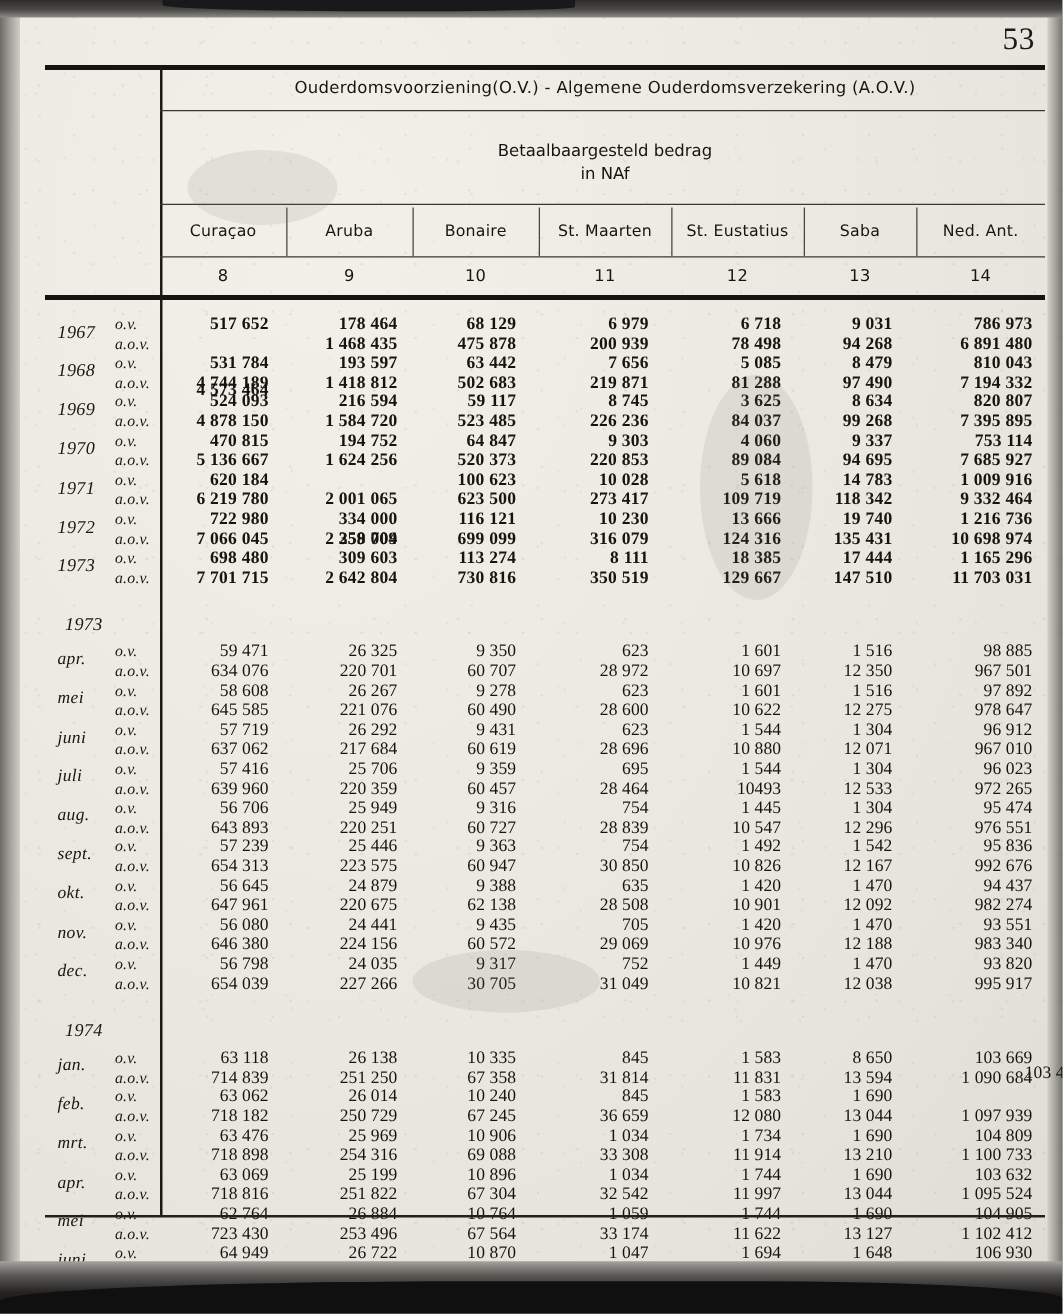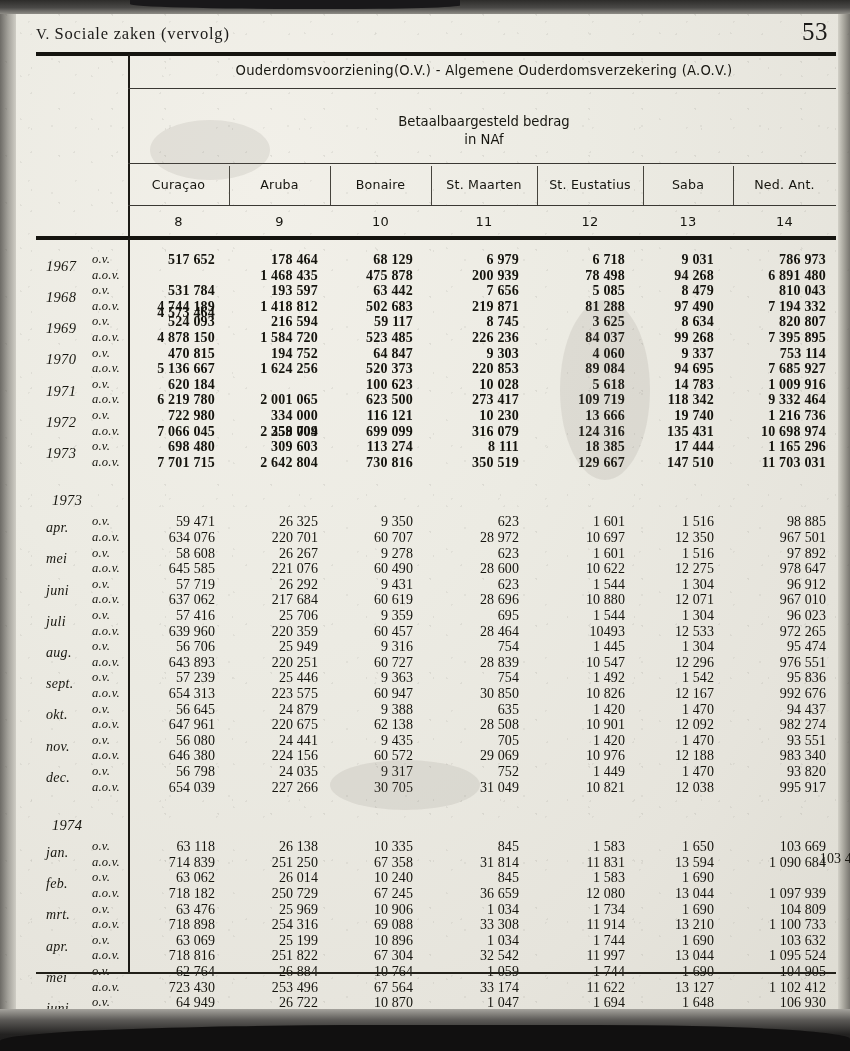--- a/index.html
+++ b/index.html
@@ -190,24 +190,20 @@
 <body>
 
 <div id="page">
 
   <div id="sheet"></div>
   <div id="left-edge"></div>
   <div id="right-edge"></div>
 
   <div class="content" id="content">
 
-    <div id="page-head">
-      <span class="rom">V.</span>
-      <span>Sociale zaken (vervolg)</span>
-    </div>
     <div id="page-number">53</div>
 
     <div id="table-root">
         <div class="rule rule-heavy" style="left: 36px; top: 52px; width: 800px;"></div>
         <div class="vrule" style="left: 128px; top: 54px; height: 182px;"></div>
         <div class="rule rule-thin" style="left: 128px; top: 88px; width: 708px;"></div>
         <div class="rule rule-thin" style="left: 128px; top: 163px; width: 708px;"></div>
         <div class="rule rule-thin" style="left: 128px; top: 205px; width: 708px;"></div>
         <div class="rule rule-heavy" style="left: 36px; top: 236px; width: 800px;"></div>
         <div class="" id="band-title-el" style="position: absolute; left: 134px; top: 63px; width: 700px; text-align: center; font-family: &quot;DejaVu Sans&quot;, sans-serif; font-size: 13.2px; color: rgb(22, 21, 15); white-space: nowrap; letter-spacing: 0.25px;">Ouderdomsvoorziening(O.V.) - Algemene Ouderdomsverzekering (A.O.V.)</div>
@@ -508,21 +504,21 @@
         <div class="cell" style="left: 616px; top: 779.6px; width: 210px;">995 917</div>
         <div class="stub-year" style="left: 52px; top: 817.2px; font-size: 14.5px;">1974</div>
         <div class="stub-year" style="left: 46px; top: 845px; font-size: 14px;">jan.</div>
         <div class="stub-kind" style="left: 92px; top: 839.2px;">o.v.</div>
         <div class="stub-kind" style="left: 92px; top: 854.8px;">a.o.v.</div>
         <div class="cell" style="left: 5px; top: 839.2px; width: 210px;">63 118</div>
         <div class="cell" style="left: 108px; top: 839.2px; width: 210px;">26 138</div>
         <div class="cell" style="left: 203px; top: 839.2px; width: 210px;">10 335</div>
         <div class="cell" style="left: 309px; top: 839.2px; width: 210px;">845</div>
         <div class="cell" style="left: 415px; top: 839.2px; width: 210px;">1 583</div>
-        <div class="cell" style="left: 504px; top: 839.2px; width: 210px;">1 650</div>
+        <div class="cell" style="left: 504px; top: 839.2px; width: 210px;">8 650</div>
         <div class="cell" style="left: 616px; top: 839.2px; width: 210px;">103 669</div>
         <div class="cell" style="left: 5px; top: 854.8px; width: 210px;">714 839</div>
         <div class="cell" style="left: 108px; top: 854.8px; width: 210px;">251 250</div>
         <div class="cell" style="left: 203px; top: 854.8px; width: 210px;">67 358</div>
         <div class="cell" style="left: 309px; top: 854.8px; width: 210px;">31 814</div>
         <div class="cell" style="left: 415px; top: 854.8px; width: 210px;">11 831</div>
         <div class="cell" style="left: 504px; top: 854.8px; width: 210px;">13 594</div>
         <div class="cell" style="left: 616px; top: 854.8px; width: 210px;">1 090 684</div>
         <div class="stub-year" style="left: 46px; top: 876.2px; font-size: 14px;">feb.</div>
         <div class="stub-kind" style="left: 92px; top: 870.4px;">o.v.</div>

